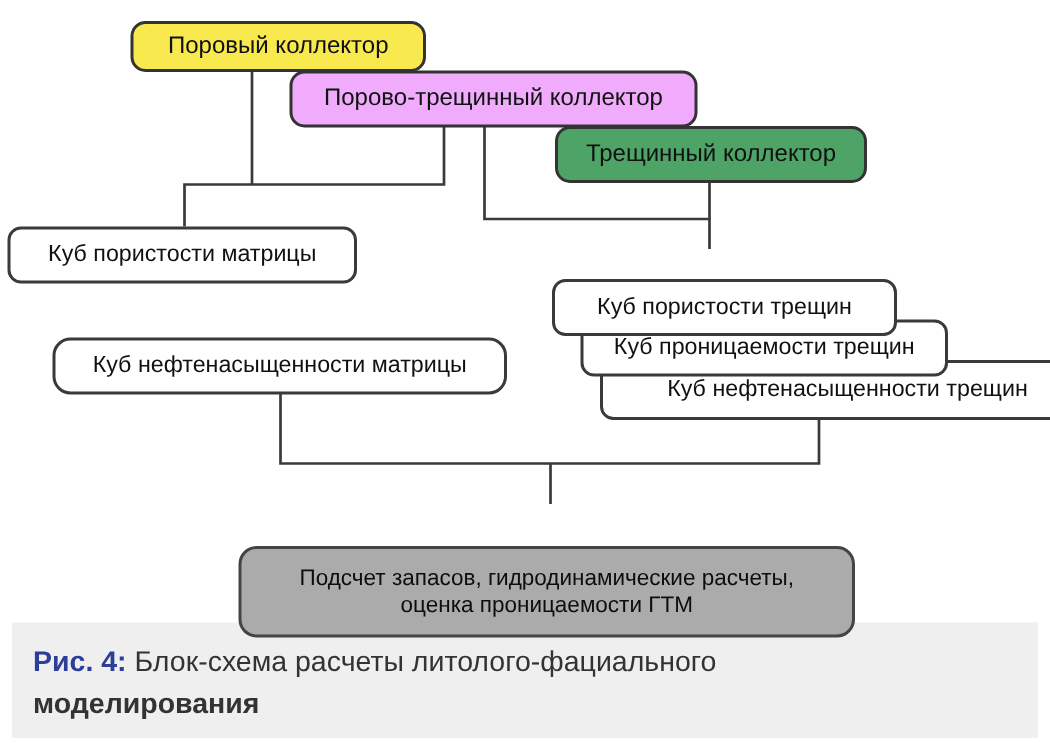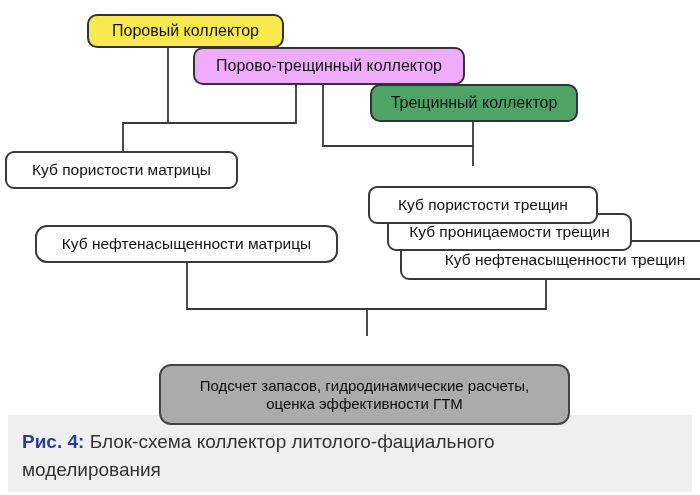--- a/index.html
+++ b/index.html
@@ -34,21 +34,21 @@
     flex-direction:column;font-size:15px;color:#0d0d0d;margin-top:28px;
   }
   #n-summary .line{display:block;}
   
   #caption{
     position:absolute;left:8px;top:415px;width:684px;height:77px;
     background:#efefef;z-index:1;box-sizing:border-box;
     padding:13px 14px 0 14px;font-size:19px;line-height:28px;color:#333;
   }
   #caption .fig{font-weight:bold;margin-top:36px;}
-  #caption .block{display:block;}
+  #caption .block{display:block;font-weight:bold;}
 </style>
 </head>
 <body>
 
 <div id="stage">
 
   <svg id="wires" width="700" height="495">
 
     <path d="M123,151 V123 H296 V84" fill="none" stroke="#3a3a3a" stroke-width="1.8"></path>
     <path d="M168,47 V123" fill="none" stroke="#3a3a3a" stroke-width="1.8"></path>
@@ -72,22 +72,22 @@
   <div class="node white" id="n-matrix-oil-saturation">Куб нефтенасыщенности матрицы</div>
 
   <div class="node white" id="n-fracture-porosity">Куб пористости трещин</div>
 
   <div class="node white" id="n-fracture-permeability">Куб проницаемости трещин</div>
 
   <div class="node white" id="n-fracture-oil-saturation">Куб нефтенасыщенности трещин</div>
 
   <div class="node" id="n-summary" style="background: rgb(171, 171, 171);">
     <span class="line">Подсчет запасов, гидродинамические расчеты,</span>
-    <span class="line">оценка эффективности ГТМ</span>
+    <span class="line">оценка проницаемости ГТМ</span>
   </div>
 
   <div id="caption" style="background: rgb(239, 239, 239);">
     <span class="fig" style="color: rgb(43, 62, 153);">Рис. 4:</span>
-    <span>Блок-схема коллектор литолого-фациального</span>
+    <span>Блок-схема расчеты литолого-фациального</span>
     <span class="block">моделирования</span>
   </div>
 
 </div>
 
 </body></html>

